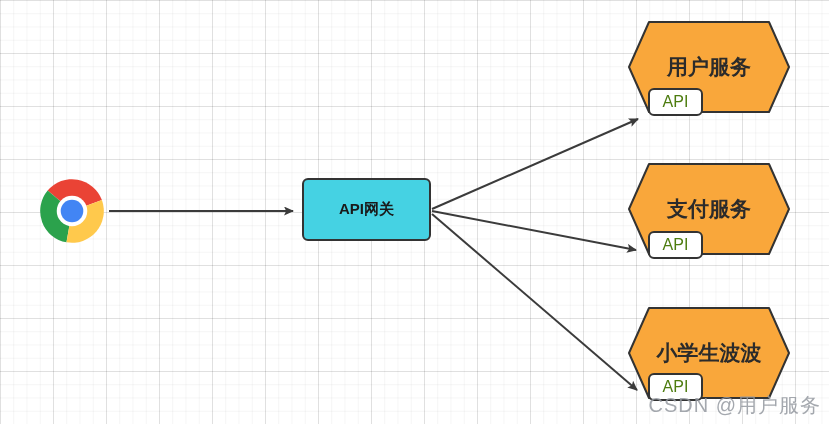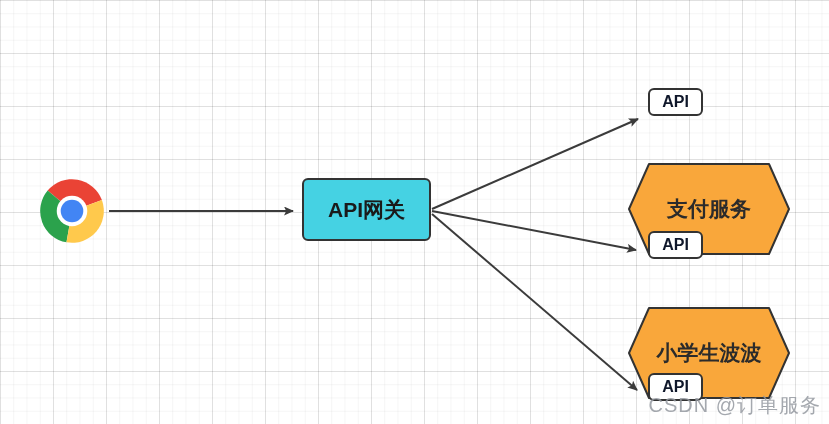--- a/index.html
+++ b/index.html
@@ -16,35 +16,35 @@
       linear-gradient(90deg, rgba(0,0,0,0.04) 1px, transparent 1px);
     background-size:53px 53px,53px 53px,13.25px 13.25px,13.25px 13.25px;
   }
   .edges{position:absolute;left:0;top:0;width:829px;height:424px;z-index:2;}
   .edges path.edge{stroke:#3B3B3B;stroke-width:2;fill:none;}
   .chrome{position:absolute;left:37px;top:176px;width:70px;height:70px;z-index:3;}
   .gateway{
     position:absolute;left:302px;top:178px;width:125px;height:59px;
     background:#45D2E3;border:2px solid #333333;border-radius:6px;
     display:flex;align-items:center;justify-content:center;
-    font-size:21px;font-weight:bold;color:#1a1a1a;z-index:3;
+    font-size:15px;font-weight:bold;color:#1a1a1a;z-index:3;
   }
   .service{position:absolute;left:628px;width:162px;height:92px;z-index:3;}
   .service svg{position:absolute;left:0;top:0;}
   .service .label{
     position:absolute;left:0;top:0;width:162px;height:92px;
     display:flex;align-items:center;justify-content:center;
     font-size:21px;font-weight:bold;color:#2b2b2b;
   }
   .svc-1{top:21px;} .svc-2{top:163px;} .svc-3{top:307px;}
   .apibox{
     position:absolute;left:648px;width:51px;height:24px;
     background:#ffffff;border:2px solid #333333;border-radius:6px;
     display:flex;align-items:center;justify-content:center;
-    font-size:16px;font-weight:bold;color:#0f172a;z-index:4;
+    font-size:16px;font-weight:normal;color:#4d7c0f;z-index:4;
   }
   .api-1{top:88px;} .api-2{top:231px;} .api-3{top:373px;}
   .watermark{
     position:absolute;left:0;right:8px;top:392px;
     text-align:right;font-size:20px;color:rgba(148,153,160,0.85);
     z-index:5;letter-spacing:1px;
   }
 </style>
 </head>
 <body>
@@ -70,20 +70,26 @@
       <path d="M22,22 L18.53,41.7 A20,20 0 0 0 40.79,15.16 Z" fill="#FFC94C"></path>
       <circle cx="22" cy="22" r="9.6" fill="#FFFFFF"></circle>
       <circle cx="22" cy="22" r="7.1" fill="#4285F4"></circle>
     </svg>
   </div>
 
   <div class="gateway">
     <span>API网关</span>
   </div>
 
+  <div class="service svc-1">
+    <svg viewBox="0 0 162 92" width="162" height="92">
+      <polygon points="21,1 141,1 161,46 141,91 21,91 1,46" stroke="#333333" stroke-width="2" stroke-linejoin="round" fill="#F9A73B"></polygon>
+    </svg>
+    <div class="label">用户服务</div>
+  </div>
 
   <div class="service svc-2">
     <svg viewBox="0 0 162 92" width="162" height="92">
       <polygon points="21,1 141,1 161,46 141,91 21,91 1,46" stroke="#333333" stroke-width="2" stroke-linejoin="round" fill="#F9A73B"></polygon>
     </svg>
     <div class="label">支付服务</div>
   </div>
 
   <div class="service svc-3">
     <svg viewBox="0 0 162 92" width="162" height="92">
@@ -95,15 +101,15 @@
   <div class="apibox api-1">
     <span>API</span>
   </div>
   <div class="apibox api-2">
     <span>API</span>
   </div>
   <div class="apibox api-3">
     <span>API</span>
   </div>
 
-  <div class="watermark">CSDN @订单服务</div>
+  <div class="watermark">CSDN @用户服务</div>
 
 </div>
 
 </body></html>

